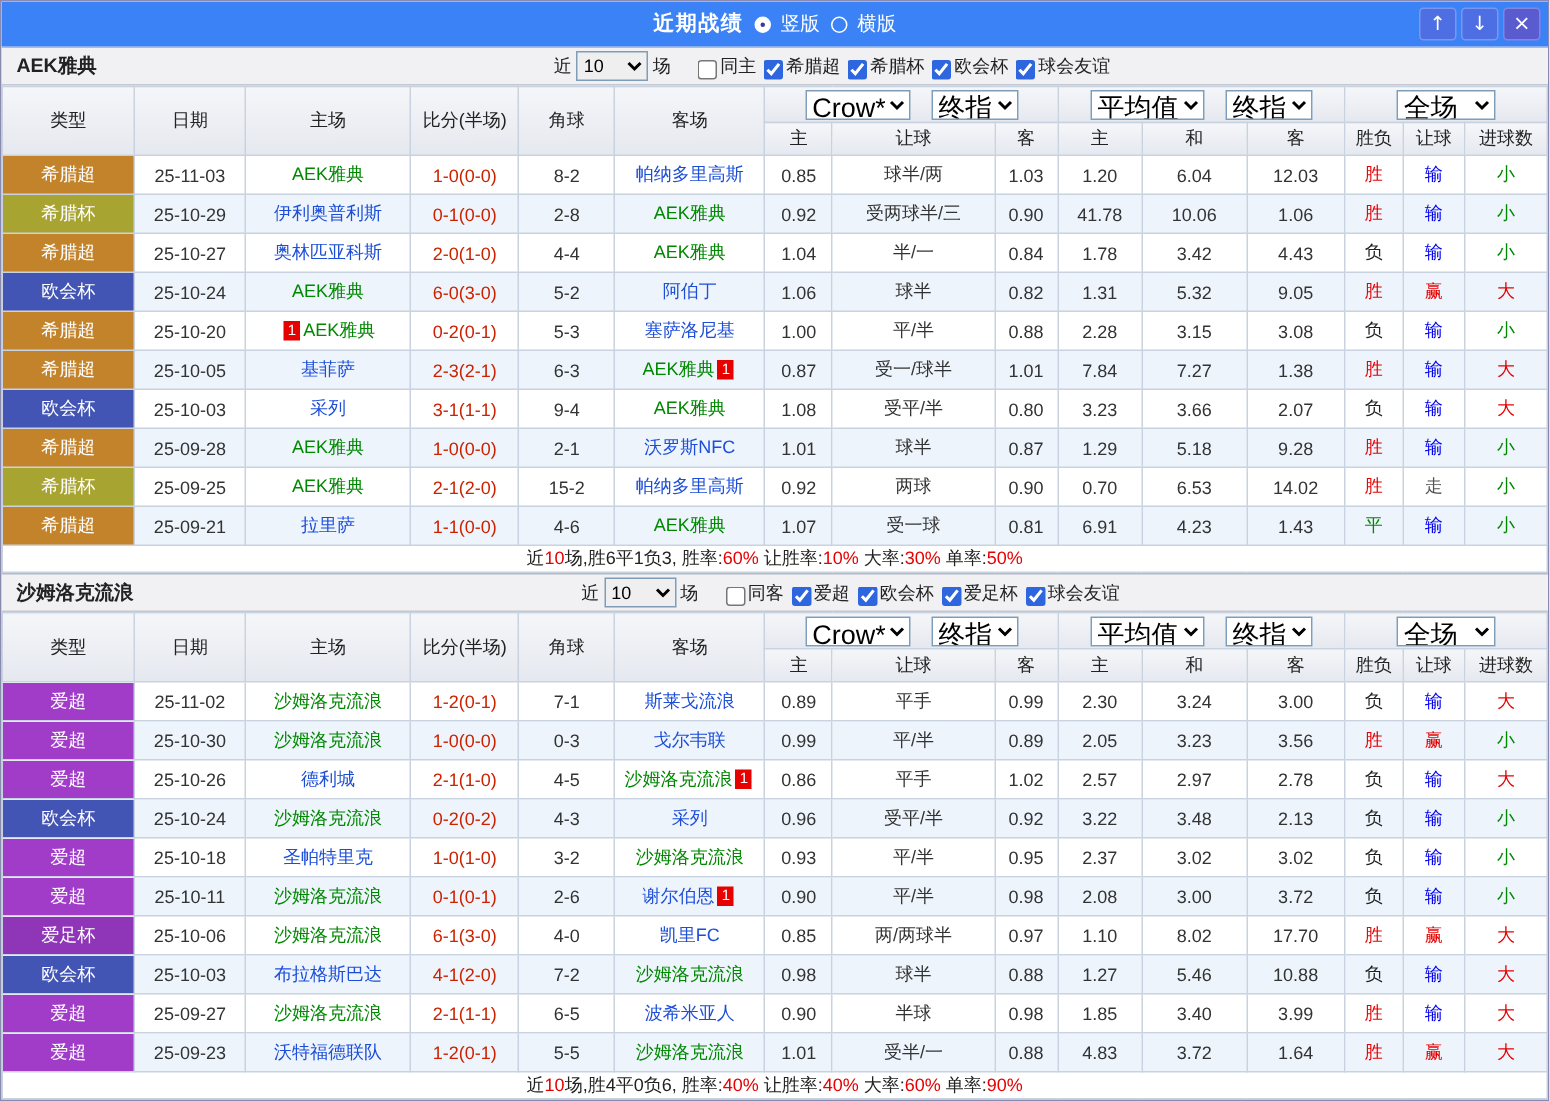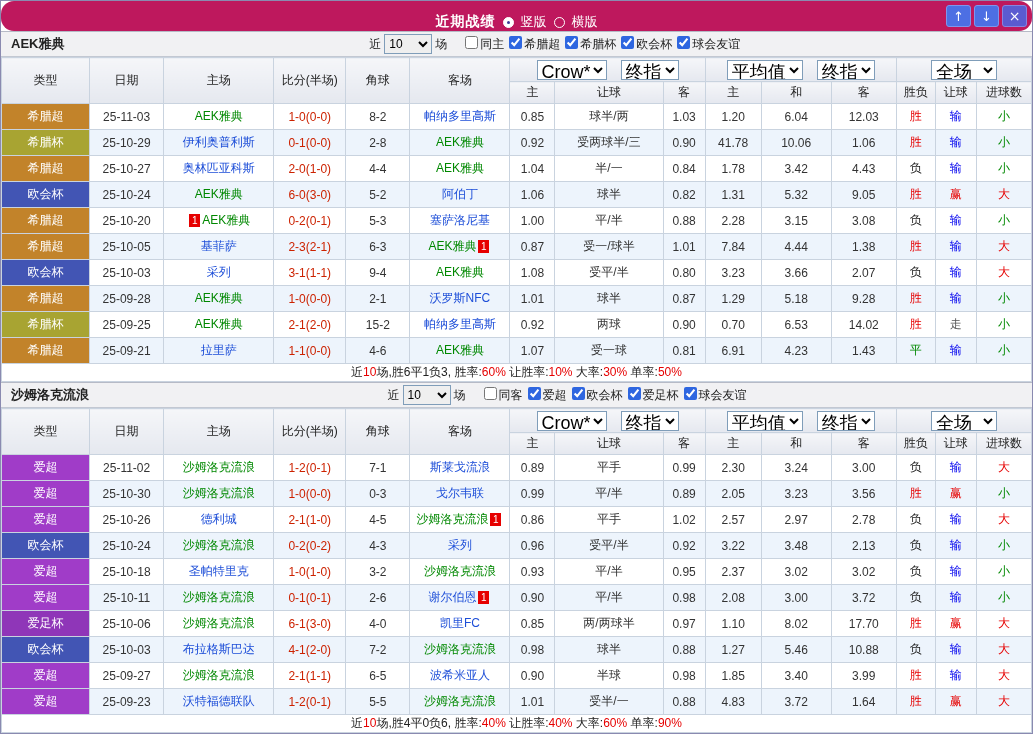--- a/index.html
+++ b/index.html
@@ -1,37 +1,37 @@
 <!DOCTYPE html>
 <html><head>
 <meta charset="utf-8">
 <style>
   * { box-sizing: border-box; }
   body { margin:0; font-family:"Liberation Sans","DejaVu Sans",sans-serif; background:#fff; }
   .app { width:1033px; height:734px; border:1px solid #8a8ab0; overflow:hidden; background:#fff; }
 
   
-  .titlebar { height:30px; background:#be185d; position:relative; display:flex; align-items:flex-end; color:#fff;border-radius:13px; }
+  .titlebar { height:30px; background:#3b82f6; position:relative; display:flex; align-items:center; color:#fff; }
   .title-center { flex:1; display:flex; justify-content:center; align-items:center; gap:7px; font-size:13px; }
   .title-center .title { font-weight:bold; font-size:14px; letter-spacing:1px; }
   .radio { display:inline-block; width:11px; height:11px; border:1px solid #fff; border-radius:50%; position:relative; cursor:pointer; background:transparent; }
   .radio.on { background:#fff; }
   .radio.on::after { content:""; position:absolute; left:3px; top:3px; width:3px; height:3px; border-radius:50%; background:#3a3a99; }
   .win-buttons { position:absolute; right:5px; top:4px; display:flex; gap:3px; }
   .win-btn { width:25px; height:22px; border:1px solid #7d96ec; border-radius:3px; background:#4d6fe3; color:#fff; font-size:13px; line-height:1; padding:0; cursor:pointer; font-family:"DejaVu Sans",sans-serif; }
   .win-btn.close { background:#5b5bd0; border-color:#8585e0; font-size:14px; }
 
   
   .sec-head { height:26px; background:#f1f1f3; border-top:1px solid #b6bac6; border-bottom:1px solid #c3c8d2; display:flex; align-items:center; font-size:12px; color:#222; }
   .sec-head:first-of-type { border-top:none; }
   .team-name { font-weight:bold; font-size:13px; padding:0 10px; white-space:nowrap; }
   .filter { flex:1; display:flex; justify-content:center; align-items:center; }
   .filter .lbl { margin:0 3px; }
   .count-select { width:48px; height:20px; font-size:12px; border:1px solid #7f9db9; }
-  .chk-label { display:flex; align-items:flex-start; cursor:pointer; }
+  .chk-label { display:flex; align-items:flex-end; cursor:pointer; }
   .chk-label input { width:13px; height:13px; margin:0 2px 0 5px; accent-color:#2e66e0; }
   .chk-label.gap { margin-left:10px; }
 
   
   table { width:100%; border-collapse:collapse; table-layout:fixed; font-size:12px;padding-left:44px; }
   th, td { border:1px solid #c9d3df; text-align:center; padding:0; overflow:hidden; white-space:nowrap; }
   thead th { background:linear-gradient(#f5f6f9,#e5e8ef); font-weight:normal; color:#222; height:22px; }
   thead tr.selrow th { height:24px; }
   .sel-wrap { display:flex; justify-content:center; align-items:center; gap:14px; }
   .hdr-select { height:20px; font-size:18px; border:1px solid #7f9db9; background:#fff; }
@@ -241,21 +241,21 @@
     <td class="type-cell" style="background: rgb(194, 131, 42);">希腊超</td>
     <td>25-10-05</td>
     <td><span class="team">基菲萨</span></td>
     <td class="score">2-3(2-1)</td>
     <td>6-3</td>
     <td><span class="team green">AEK雅典</span><span class="red-badge">1</span></td>
     <td>0.87</td>
     <td>受一/球半</td>
     <td>1.01</td>
     <td>7.84</td>
-    <td>4.44</td>
+    <td>7.27</td>
     <td>1.38</td>
     <td style="color: rgb(230, 0, 0);">胜</td>
     <td style="color: rgb(0, 0, 238);">输</td>
     <td style="color: rgb(230, 0, 0);">大</td>
   </tr>
         <tr>
     <td class="type-cell" style="background: rgb(66, 85, 180);">欧会杯</td>
     <td>25-10-03</td>
     <td><span class="team">采列</span></td>
     <td class="score">3-1(1-1)</td>

